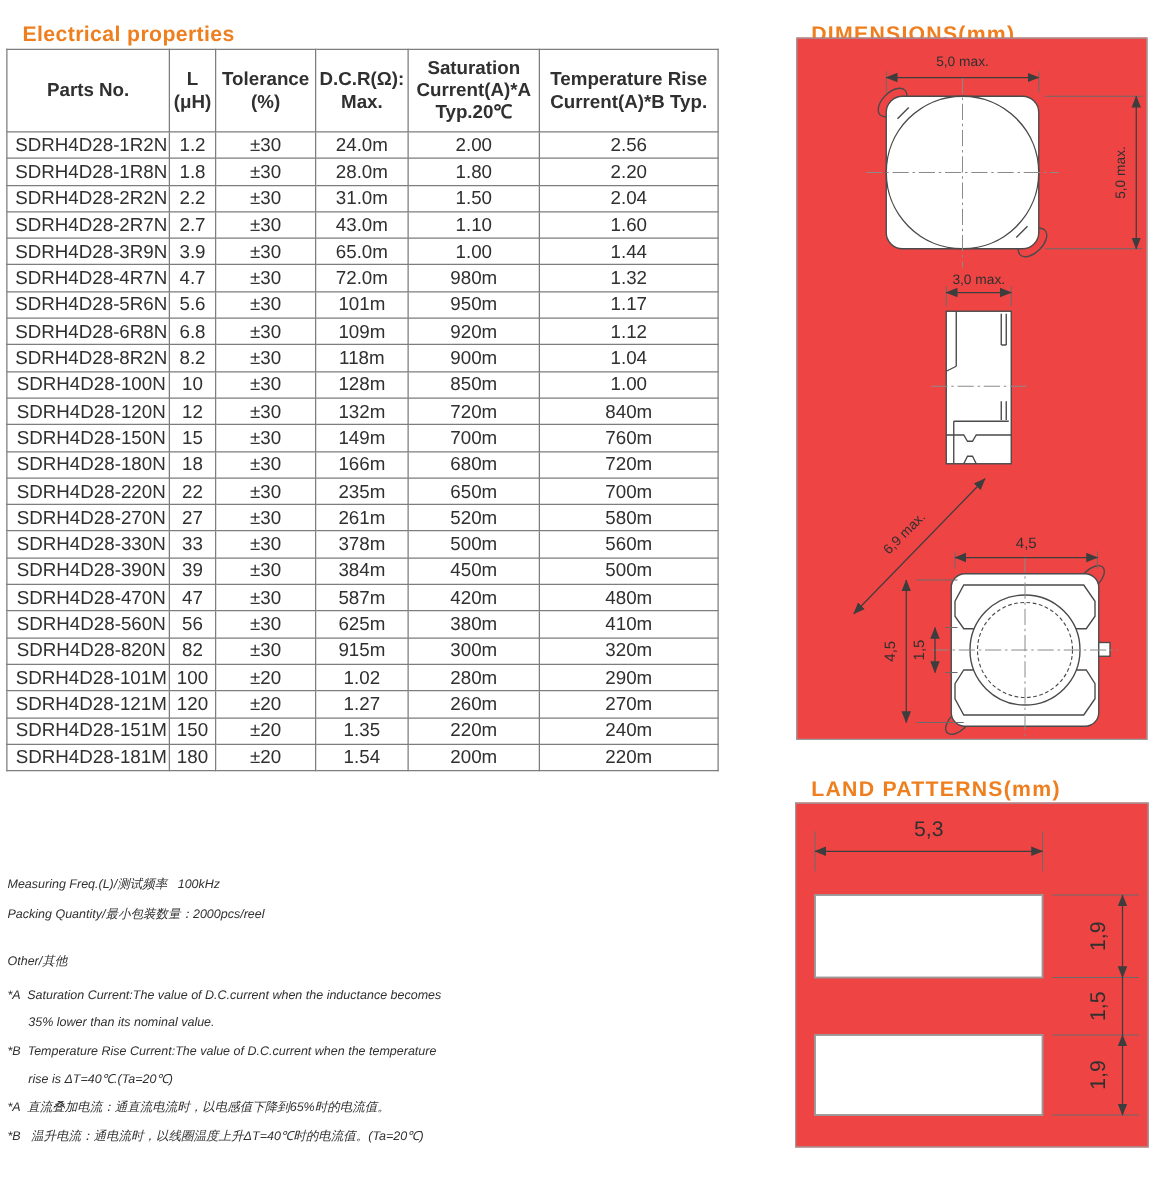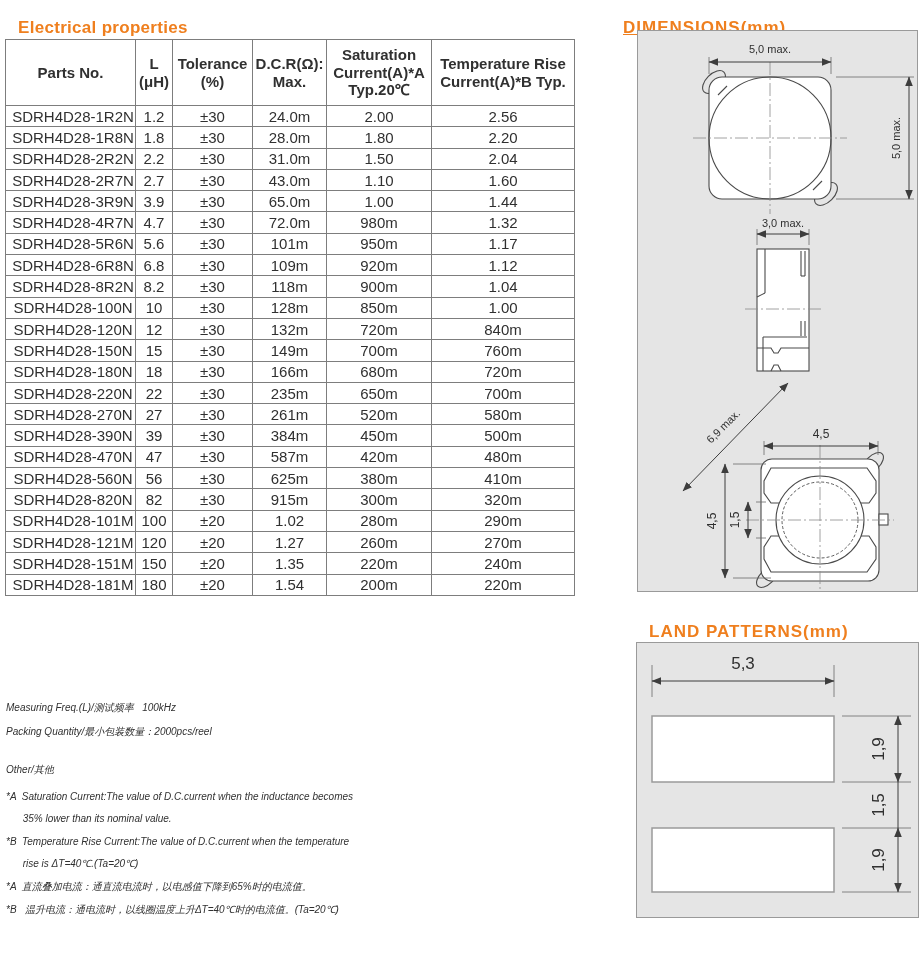--- a/index.html
+++ b/index.html
@@ -7,21 +7,21 @@
   html,body { margin:0; padding:0; }
   body {
     width:922px; height:963px; position:relative; background:#ffffff;
     font-family:"Liberation Sans", sans-serif; color:var(--ink);
   }
   .sec-title {
     position:absolute; margin:12px; font-size:17px; font-weight:bold;
     color:var(--accent); letter-spacing:0.3px; white-space:nowrap;
   }
   #title-electrical { left:6px; top:6px; }
-  #title-dimensions { left:611px; top:6px; letter-spacing:1px;text-decoration:underline; }
+  #title-dimensions { left:637px; top:6px; letter-spacing:1px;text-decoration:underline; }
   #title-land { left:637px; top:610px; letter-spacing:1px; }
 
   table.props {
     position:absolute; left:5px; top:39px; width:569px;
     border-collapse:collapse; table-layout:fixed;
   }
   table.props th, table.props td {
     border:1px solid var(--grid); font-size:15px; color:var(--ink);
     text-align:center; padding:0; overflow:hidden;
   }
@@ -30,21 +30,21 @@
     height:66px; vertical-align:middle;
   }
   table.props td { height:21.3px; line-height:1; }
   table.props td.parts-col { text-align:center; padding-left:5px; }
 
   .note-line {
     position:absolute; left:6px; font-size:10px; color:var(--ink);
     white-space:pre; line-height:1.2;font-style:italic;
   }
 
-  .draw-box { position:absolute; border:1px solid #9a9a9a; background:#e5e5e5; }
+  .draw-box { position:absolute; border:1px solid #9a9a9a; background:#ef4444; }
   #dimensions-box { left:637px; top:30px; width:281px; height:562px; }
   #land-box { left:636px; top:642px; width:283px; height:276px; }
   svg { display:block; }
   svg text { fill:var(--ink); font-family:"Liberation Sans", sans-serif; }
   .ol { stroke:var(--line); stroke-width:1.1; fill:none; }
   .olw { stroke:var(--line); stroke-width:1.1; fill:#fff; }
   .dim { stroke:#3d3d3d; stroke-width:1; fill:none; }
   .ext { stroke:var(--ext); stroke-width:0.8; fill:none; }
   .cl { stroke:#8a8a8a; stroke-width:0.8; fill:none; stroke-dasharray:13 3 2 3; }
   .dimtxt { font-size:11px; }
@@ -197,20 +197,28 @@
           <td>650m</td>
           <td>700m</td>
         </tr>
         <tr>
           <td class="parts-col">SDRH4D28-270N</td>
           <td>27</td>
           <td>±30</td>
           <td>261m</td>
           <td>520m</td>
           <td>580m</td>
+        </tr>
+        <tr>
+          <td class="parts-col">SDRH4D28-330N</td>
+          <td>33</td>
+          <td>±30</td>
+          <td>378m</td>
+          <td>500m</td>
+          <td>560m</td>
         </tr>
         <tr>
           <td class="parts-col">SDRH4D28-390N</td>
           <td>39</td>
           <td>±30</td>
           <td>384m</td>
           <td>450m</td>
           <td>500m</td>
         </tr>
         <tr>

